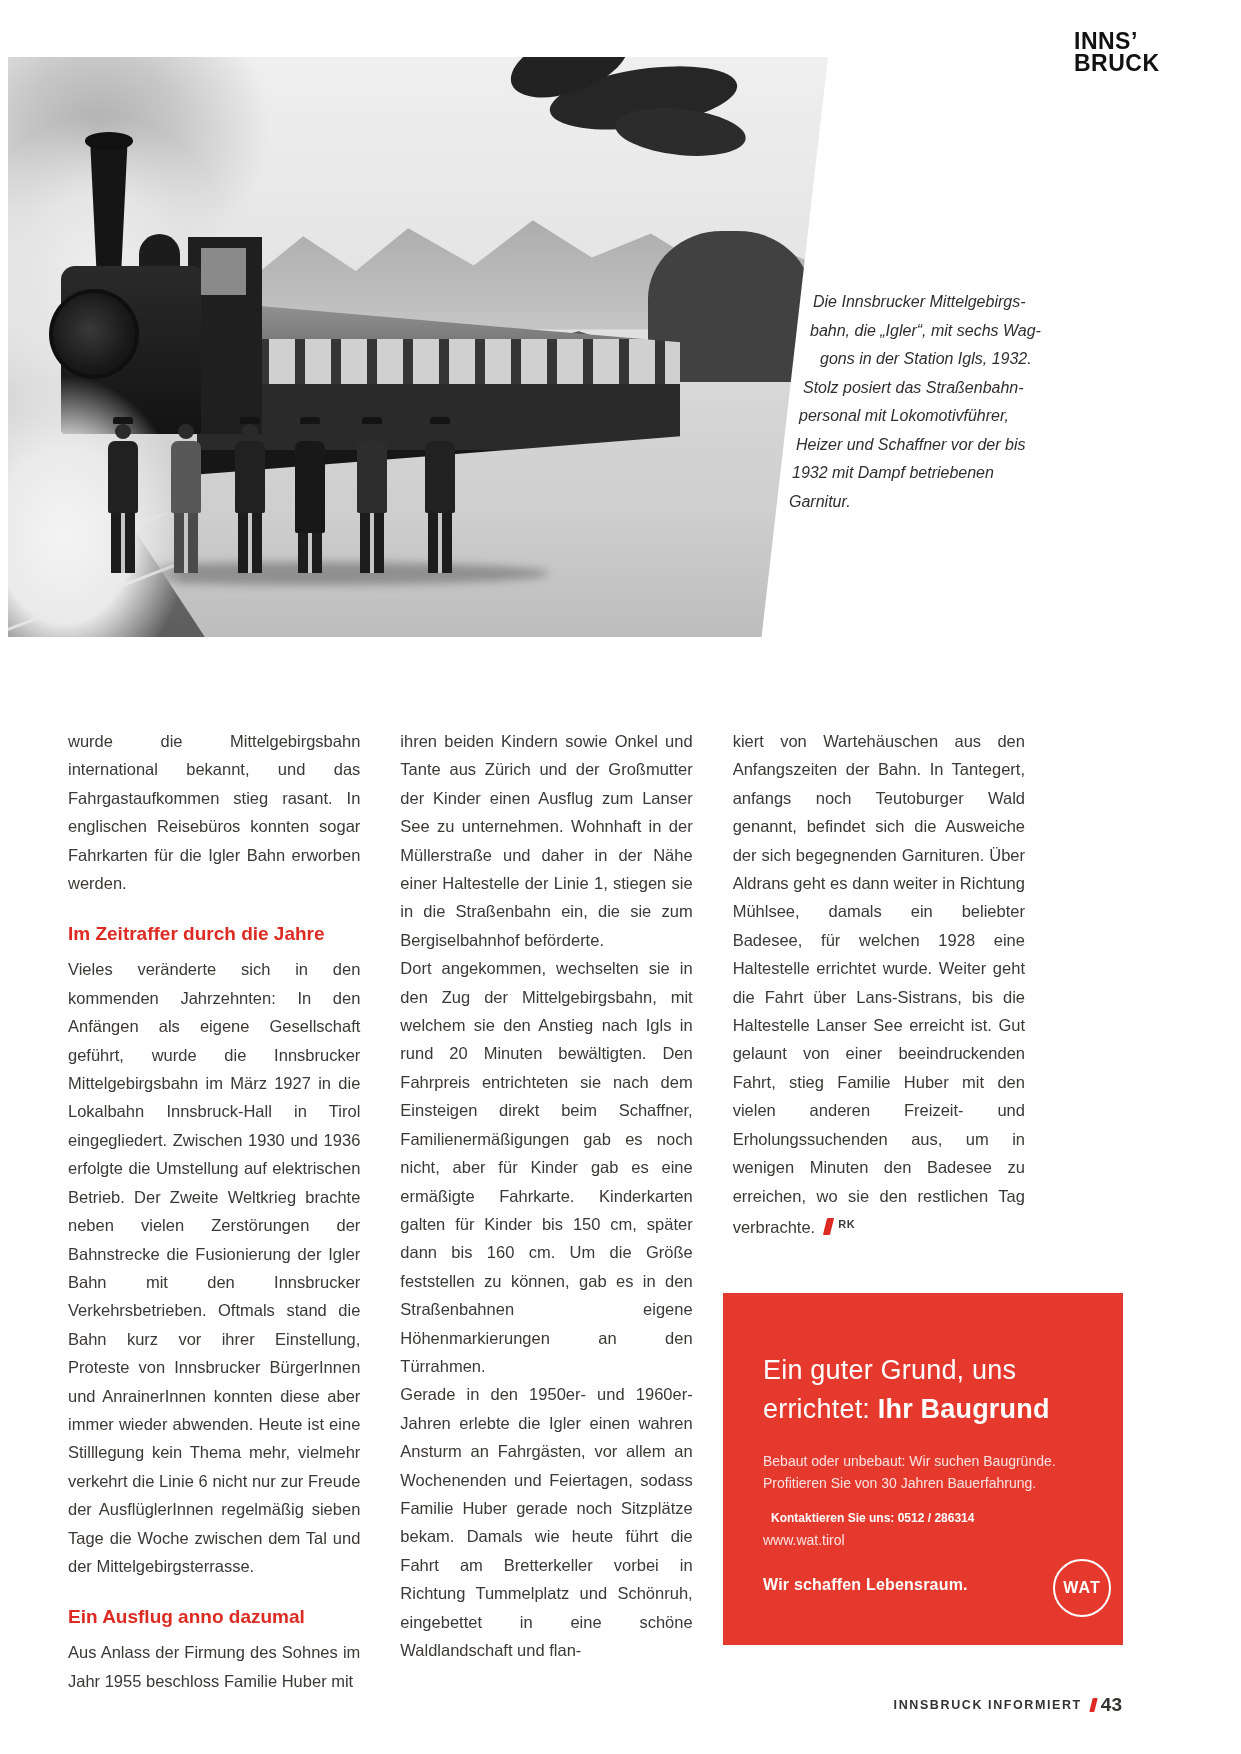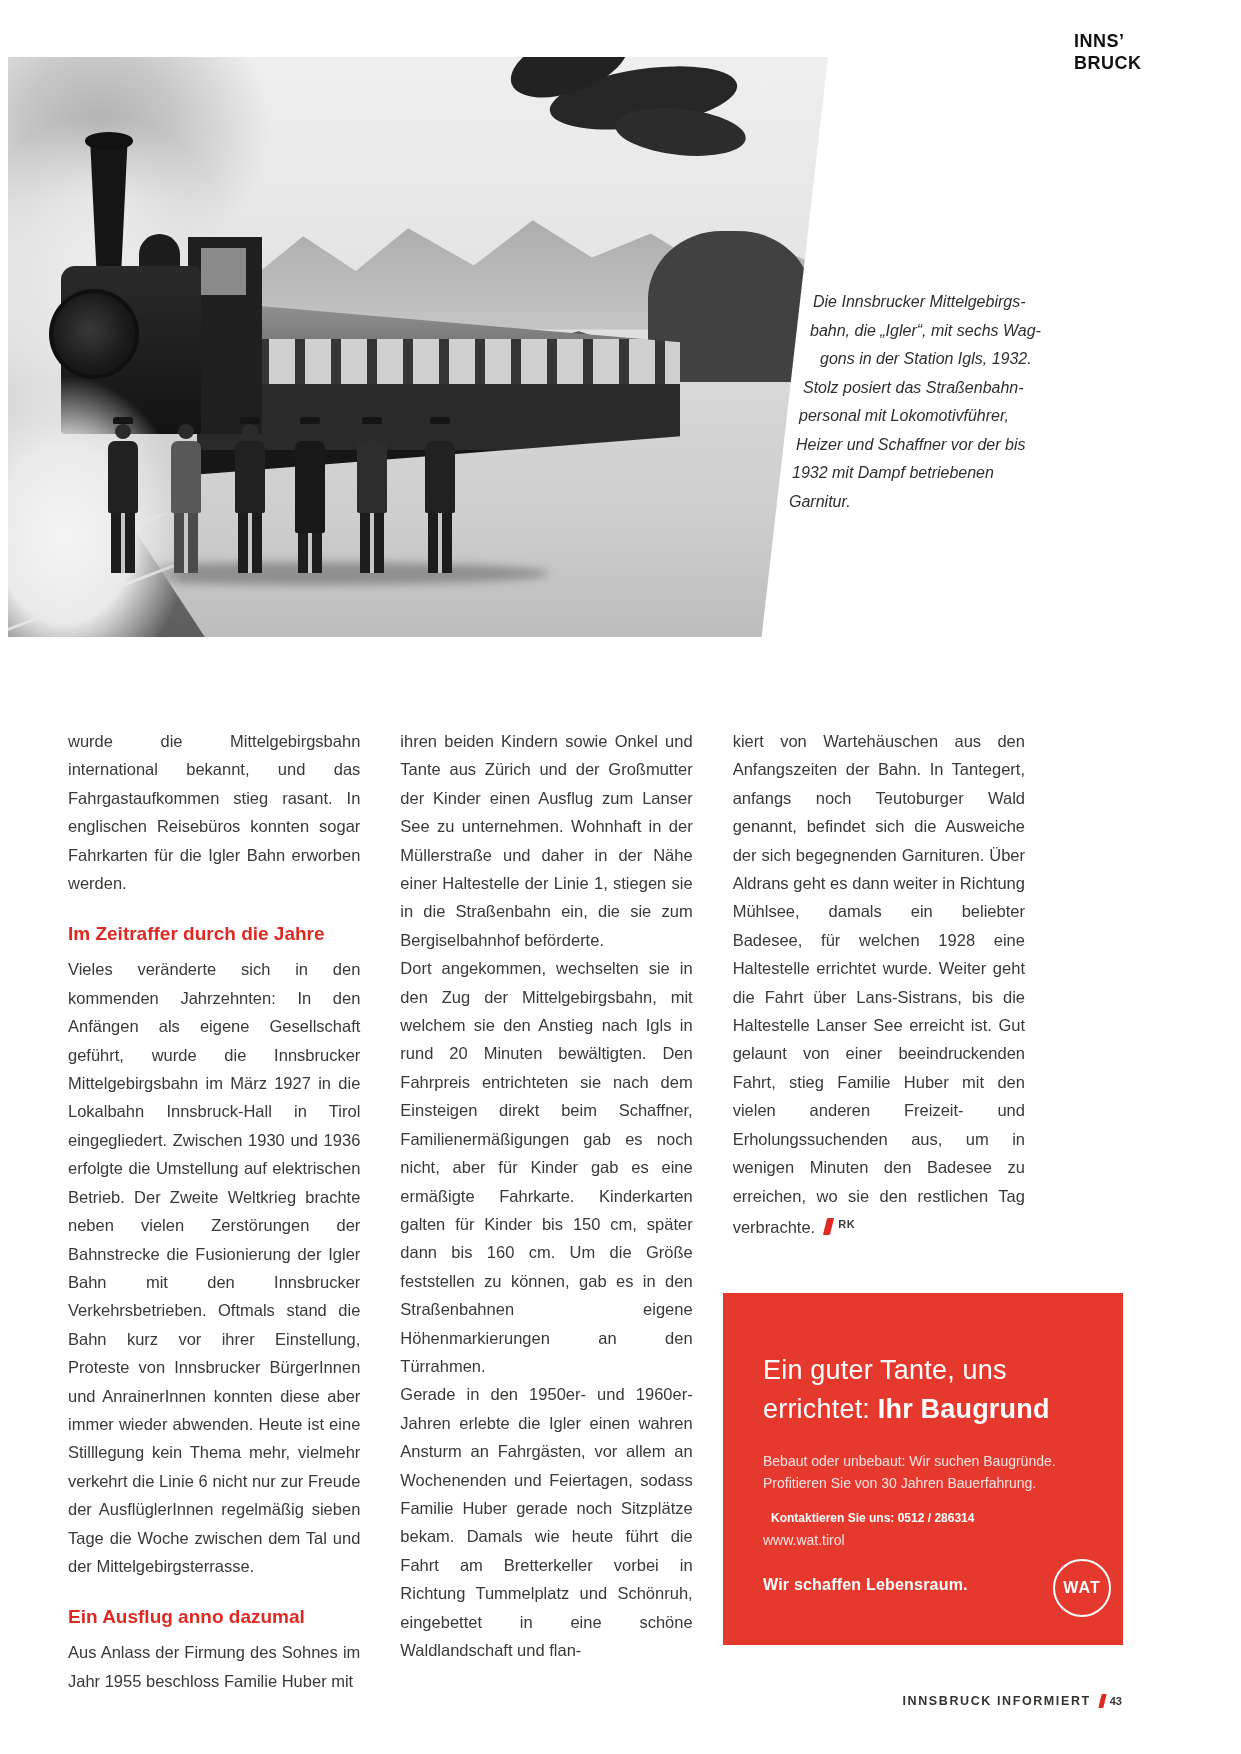--- a/index.html
+++ b/index.html
@@ -5,21 +5,21 @@
   html,body{margin:0;padding:0;background:#f2f2f2;}
   .page{
     position:relative;width:1241px;height:1754px;margin:0 auto;
     background:#ffffff;overflow:hidden;
     font-family:"Liberation Sans","DejaVu Sans",sans-serif;
     color:#3a3936;
   }
   
   .logo{
     position:absolute;left:1074px;top:30px;
-    font-weight:800;font-size:18px;line-height:22px;letter-spacing:.5px;color:#111;
+    font-weight:800;font-size:23px;line-height:22px;letter-spacing:.5px;color:#111;
   }
   
   .photo{
     position:absolute;left:8px;top:57px;width:820px;height:580px;
     clip-path:polygon(0 0,100% 0,91.9% 100%,0 100%);
     background:linear-gradient(180deg,#f0efeb 0%,#e3e2dd 45%,#d6d4ce 62%,#c9c7c0 100%);
     filter:grayscale(1);
   }
   .photo *{position:absolute;}
   .mountains{left:20%;top:24%;width:80%;height:23%;
@@ -116,21 +116,21 @@
     border:2.5px solid #fff;box-sizing:border-box;
     display:flex;align-items:center;justify-content:center;
     font-size:16px;font-weight:700;letter-spacing:1px;color:#fff;
   }
   
   .footer{
     position:absolute;right:119px;top:1694px;display:flex;align-items:center;
     font-size:12.5px;font-weight:700;letter-spacing:1.6px;color:#33322f;
   }
   .footer .slash{width:5px;height:14px;margin:0 5px 0 9px;vertical-align:0;}
-  .footer .pagenum{font-size:11px;letter-spacing:0;}
+  .footer .pagenum{font-size:19px;letter-spacing:0;}
 </style>
 </head>
 <body>
 
 <div class="page">
 
   <div class="logo">
     <div>INNS’</div>
     <div>BRUCK</div>
   </div>
@@ -225,21 +225,21 @@
       <p>Dort angekommen, wechselten sie in den Zug der Mittelgebirgsbahn, mit welchem sie den Anstieg nach Igls in rund 20 Minuten bewältigten. Den Fahrpreis entrichteten sie nach dem Einsteigen direkt beim Schaffner, Familienermäßigungen gab es noch nicht, aber für Kinder gab es eine ermäßigte Fahrkarte. Kinderkarten galten für Kinder bis 150 cm, später dann bis 160 cm. Um die Größe feststellen zu können, gab es in den Straßenbahnen eigene Höhenmarkierungen an den Türrahmen.</p>
       <p>Gerade in den 1950er- und 1960er-Jahren erlebte die Igler einen wahren Ansturm an Fahrgästen, vor allem an Wochenenden und Feiertagen, sodass Familie Huber gerade noch Sitzplätze bekam. Damals wie heute führt die Fahrt am Bretterkeller vorbei in Richtung Tummelplatz und Schönruh, eingebettet in eine schöne Waldlandschaft und flan-</p>
     </div>
     <div class="col">
       <p><span>kiert von Wartehäuschen aus den Anfangszeiten der Bahn. In Tantegert, anfangs noch Teutoburger Wald genannt, befindet sich die Ausweiche der sich begegnenden Garnituren. Über Aldrans geht es dann weiter in Richtung Mühlsee, damals ein beliebter Badesee, für welchen 1928 eine Haltestelle errichtet wurde. Weiter geht die Fahrt über Lans-Sistrans, bis die Haltestelle Lanser See erreicht ist. Gut gelaunt von einer beeindruckenden Fahrt, stieg Familie Huber mit den vielen anderen Freizeit- und Erholungssuchenden aus, um in wenigen Minuten den Badesee zu erreichen, wo sie den restlichen Tag verbrachte.</span><span class="slash"></span><span class="author">RK</span></p>
     </div>
   </div>
 
   <div class="ad">
     <div class="ad-heading">
-      <span>Ein guter Tante, uns</span><br>
+      <span>Ein guter Grund, uns</span><br>
       <span>errichtet: </span><b>Ihr Baugrund</b>
     </div>
     <p class="ad-body">
       <span>Bebaut oder unbebaut: Wir suchen Baugründe.</span><br>
       <span>Profitieren Sie von 30 Jahren Bauerfahrung.</span>
     </p>
     <p class="ad-contact">Kontaktieren Sie uns: 0512 / 286314</p>
     <p class="ad-site">www.wat.tirol</p>
     <div class="ad-slogan">Wir schaffen Lebensraum.</div>
     <div class="wat-circle">

